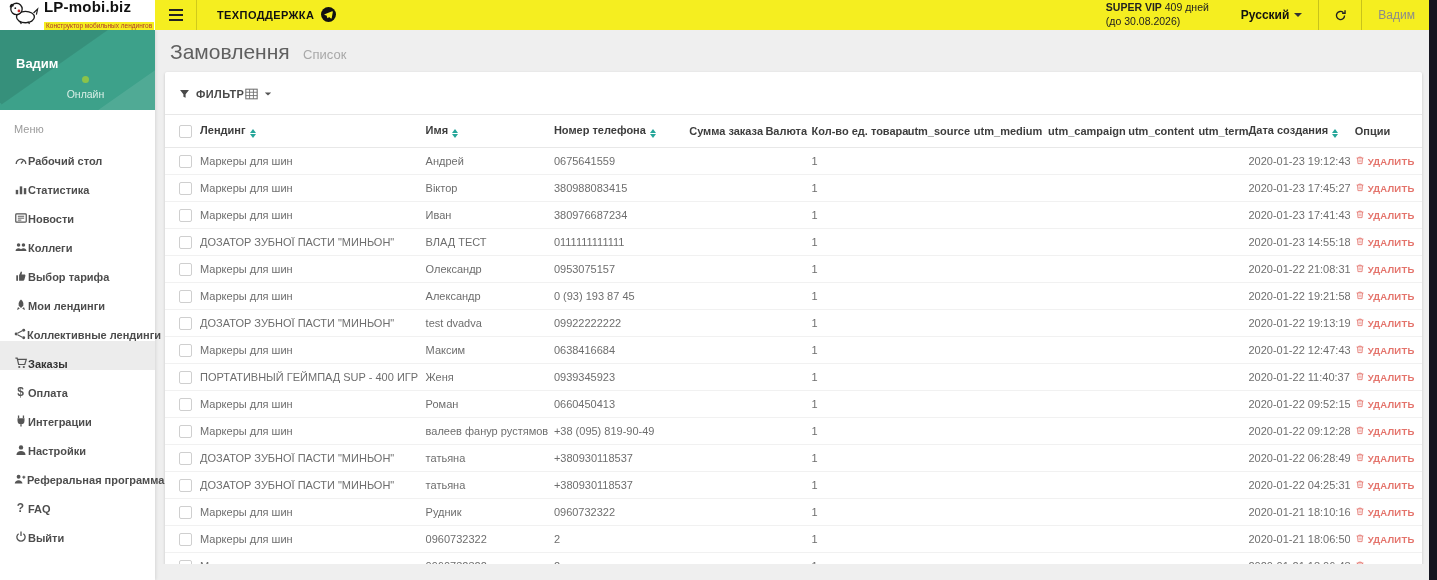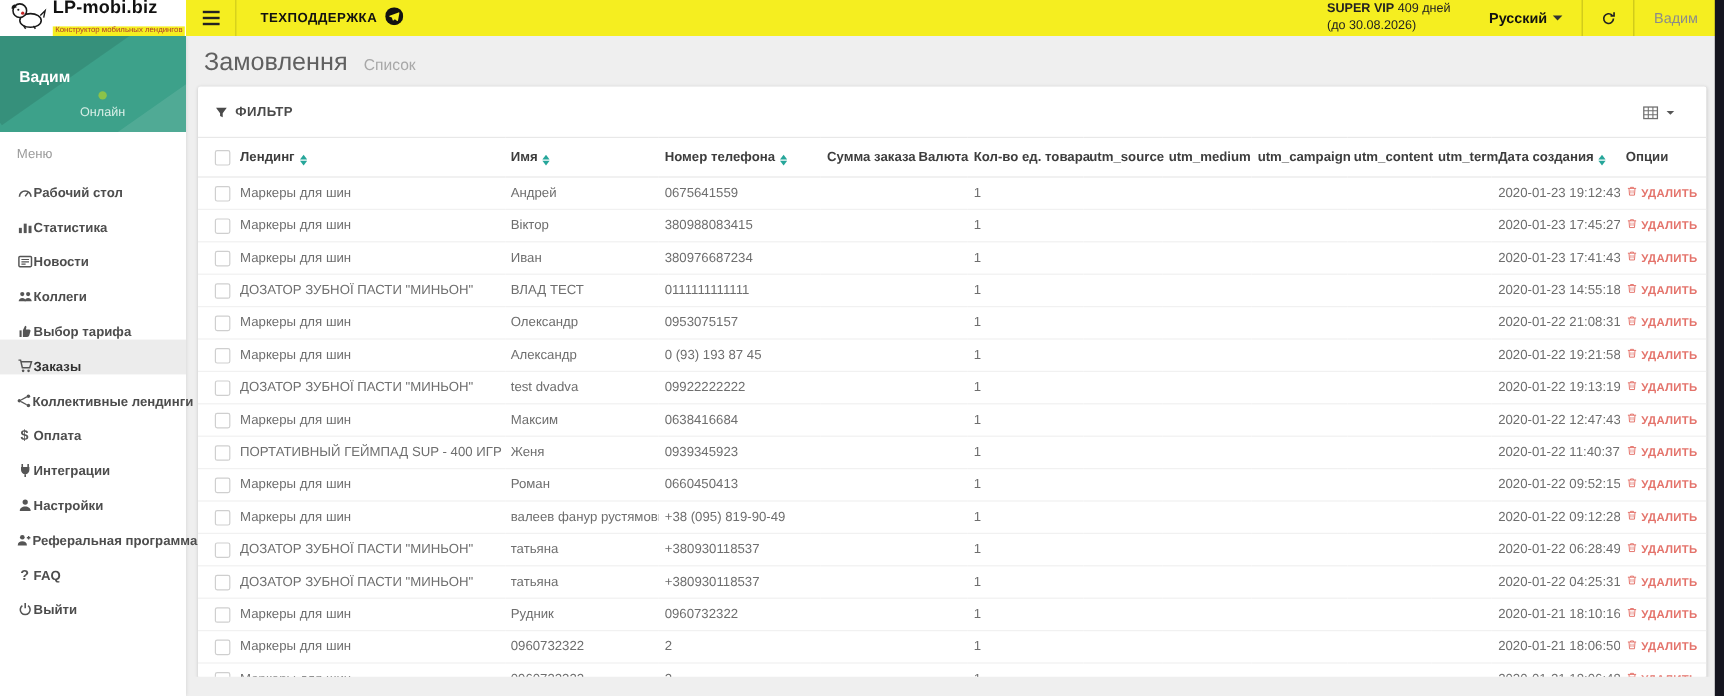--- a/index.html
+++ b/index.html
@@ -58,21 +58,21 @@
   .micon svg { width:14px; height:14px; }
   .micon .tglyph { font-size:12px; font-weight:bold; color:#555; line-height:14px; }
 
   
   .main { margin:30px 0 0 155px; height:534px; background:#efefef; overflow:hidden; }
   .page-head { padding:10px 15px 8px; }
   .ptitle { font-size:21px; color:#606060; }
   .psub { font-size:13px; color:#a8a8a8; margin-left:9px; }
   .card { background:#fff; margin:0 15px 0 10px; border-radius:2px;
     box-shadow:0 1px 3px rgba(0,0,0,.18); overflow:hidden; }
-  .card-toolbar { display:flex; align-items:center; justify-content:space-between;
+  .card-toolbar { display:flex; align-items:center; 
     padding:15px 26px 13px 14px; }
   .filter-btn { display:flex; align-items:center; gap:6px; background:none; border:none;
     font-family:inherit; font-size:11px; font-weight:bold; color:#4a4a4a;
     letter-spacing:.4px; cursor:pointer; }
   .filter-btn svg { width:11px; height:12px; color:#4a4a4a; }
   .col-toggle { display:flex; align-items:center; gap:5px; color:#6f6f6f; cursor:pointer; }
   .col-toggle svg { width:15px; height:14px; }
   .col-toggle .caret { border-top-color:#555; transform:scale(.8); }
 
   table { width:100%; border-collapse:collapse; table-layout:fixed; }
@@ -204,40 +204,49 @@
       </div>
       <div class="mitem">
         <span class="micon">
           <svg viewBox="0 0 16 16">
             <path d="M5.8 13.5V7.2l2.1-4.4c.9 0 1.4.7 1.2 1.6l-.5 2h3.2c.9 0 1.5.8 1.2 1.6l-1.1 3.9c-.3.9-1 1.6-2 1.6z" fill="currentColor"></path>
             <rect x="2.6" y="7.2" width="2" height="6.3" fill="currentColor"></rect>
           </svg>
         </span>
         <span class="mlabel">Выбор тарифа</span>
       </div>
-      <div class="mitem active">
-        <span class="micon">
-          <svg viewBox="0 0 16 16">
-            <path d="M1.6 2.4h2l1.7 7.3h7l1.7-5.8H4.4" fill="none" stroke="currentColor" stroke-width="1.4"></path>
-            <circle cx="6" cy="12.6" r="1.25" fill="currentColor"></circle>
-            <circle cx="11.2" cy="12.6" r="1.25" fill="currentColor"></circle>
-          </svg>
-        </span>
-        <span class="mlabel">Заказы</span>
+      <div class="mitem">
+        <span class="micon">
+          <svg viewBox="0 0 16 16">
+            <path d="M8 1.8c2.2 1.6 3.2 4.3 2.6 7L8 11.4 5.4 8.8C4.8 6.1 5.8 3.4 8 1.8z" fill="currentColor"></path>
+            <path d="M4.6 10.2l-1.2 3.4 3.2-1.2zM11.4 10.2l1.2 3.4-3.2-1.2z" fill="currentColor"></path>
+          </svg>
+        </span>
+        <span class="mlabel">Мои лендинги</span>
       </div>
       <div class="mitem">
         <span class="micon">
           <svg viewBox="0 0 16 16">
             <circle cx="12.2" cy="3.6" r="1.7" fill="currentColor"></circle>
             <circle cx="3.6" cy="8" r="1.7" fill="currentColor"></circle>
             <circle cx="12.2" cy="12.4" r="1.7" fill="currentColor"></circle>
             <path d="M5.2 7.2l5.4-2.9M5.2 8.8l5.4 2.9" stroke="currentColor" stroke-width="1.2"></path>
           </svg>
         </span>
         <span class="mlabel">Коллективные лендинги</span>
+      </div>
+      <div class="mitem active">
+        <span class="micon">
+          <svg viewBox="0 0 16 16">
+            <path d="M1.6 2.4h2l1.7 7.3h7l1.7-5.8H4.4" fill="none" stroke="currentColor" stroke-width="1.4"></path>
+            <circle cx="6" cy="12.6" r="1.25" fill="currentColor"></circle>
+            <circle cx="11.2" cy="12.6" r="1.25" fill="currentColor"></circle>
+          </svg>
+        </span>
+        <span class="mlabel">Заказы</span>
       </div>
       <div class="mitem">
         <span class="micon">
           <span class="tglyph">$</span>
         </span>
         <span class="mlabel">Оплата</span>
       </div>
       <div class="mitem">
         <span class="micon">
           <svg viewBox="0 0 16 16">

